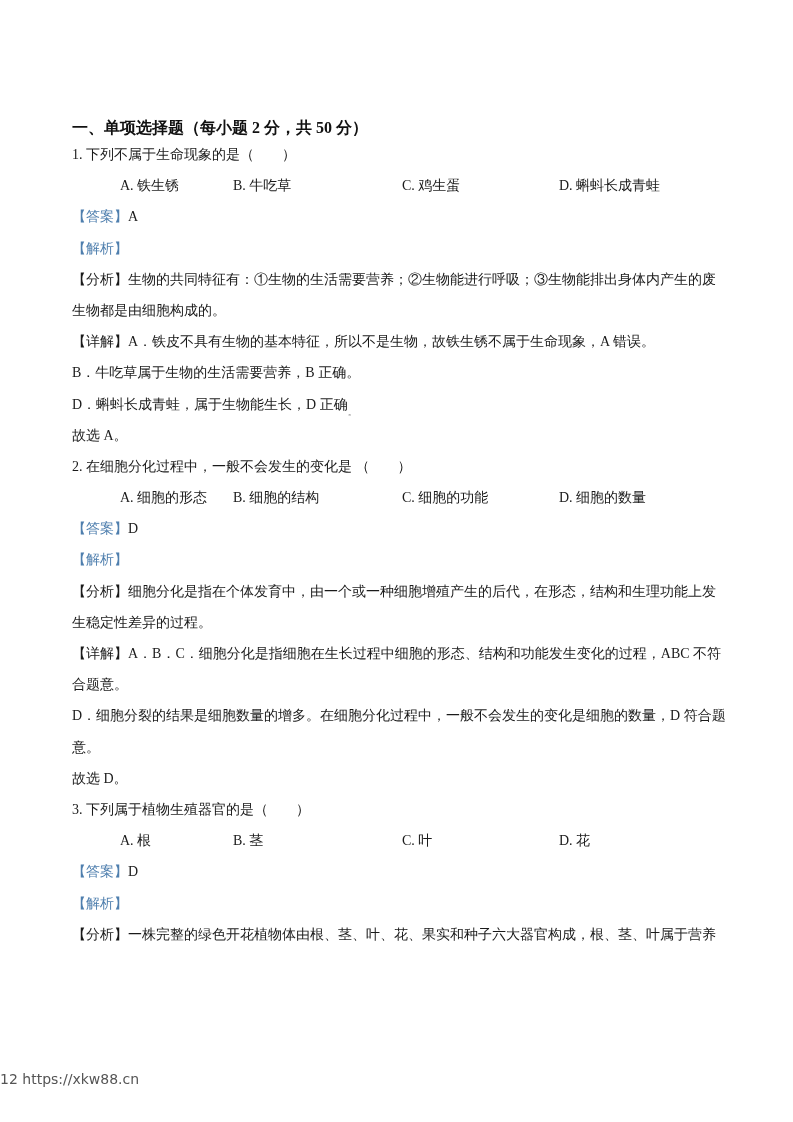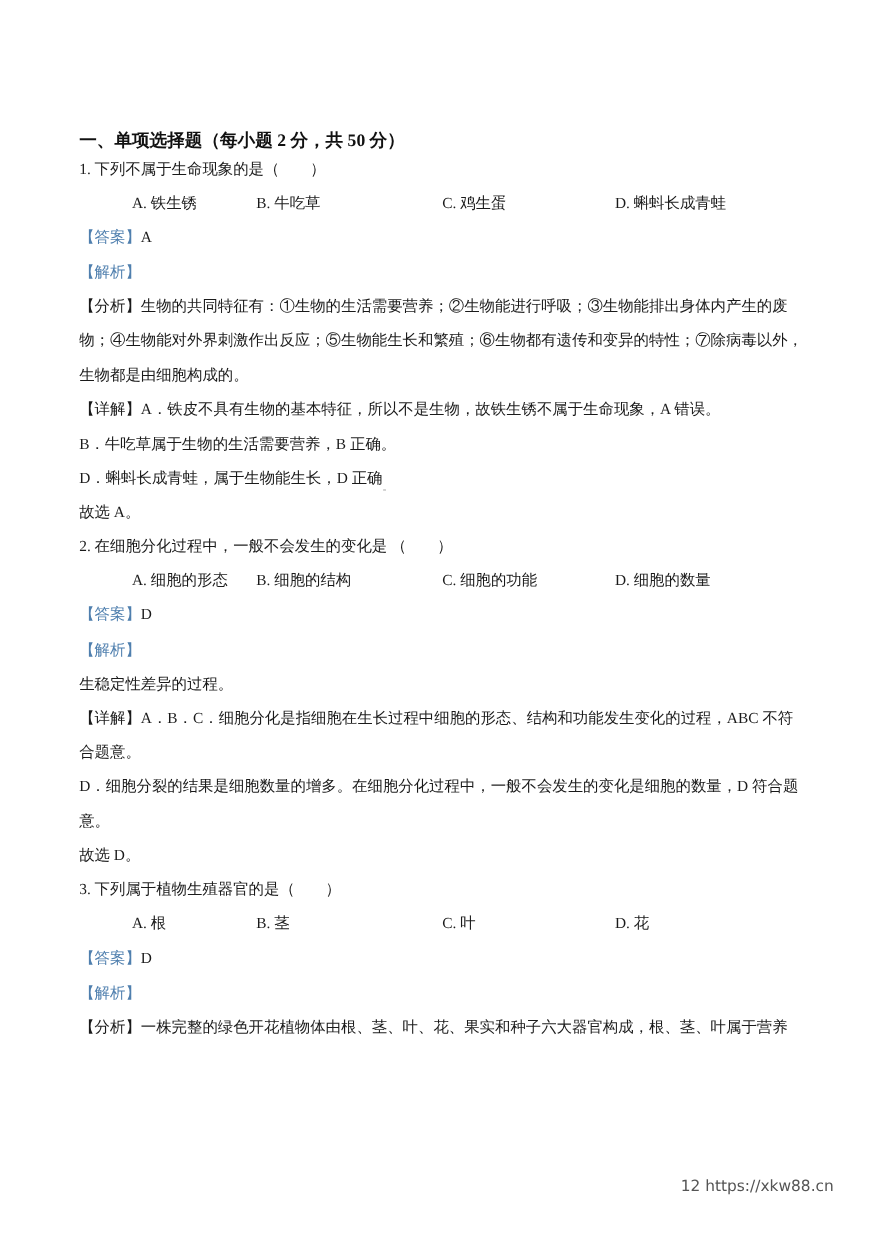--- a/index.html
+++ b/index.html
@@ -73,21 +73,21 @@
       color: #4f7fae;
     }
     .bracket-tag {
       color: #1a1a1a;
     }
     .footer {
       position: absolute;
       top: 1071px;
       left: 0;
       width: 758px;
-      text-align: right;
+      text-align: left;
       font-family: "DejaVu Sans", "Liberation Sans", sans-serif;
       font-size: 14px;
       color: #555;
     }
     .tiny-mark {
       font-size: 9px;
       vertical-align: -6px;
       color: #777;
     }
   </style>
@@ -110,21 +110,20 @@
     </div>
     <div class="line">
       <span class="label-blue">【答案】</span><span>A</span>
     </div>
     <div class="line">
       <span class="label-blue">【解析】</span>
     </div>
     <div class="line">
       <span class="bracket-tag">【分析】</span><span>生物的共同特征有：①生物的生活需要营养；②生物能进行呼吸；③生物能排出身体内产生的废</span>
     </div>
-    <div class="line">物；④生物能对外界刺激作出反应；⑤生物能生长和繁殖；⑥生物都有遗传和变异的特性；⑦除病毒以外，</div>
     <div class="line">生物都是由细胞构成的。</div>
     <div class="line">
       <span class="bracket-tag">【详解】</span><span>A．铁皮不具有生物的基本特征，所以不是生物，故铁生锈不属于生命现象，A 错误。</span>
     </div>
     <div class="line">B．牛吃草属于生物的生活需要营养，B 正确。</div>
     <div class="line">
       <span>D．蝌蚪长成青蛙，属于生物能生长，D 正确</span><span class="tiny-mark">。</span>
     </div>
     <div class="line">故选 A。</div>
 
@@ -133,20 +132,23 @@
       <span class="opt o0">A. 细胞的形态</span>
       <span class="opt o1">B. 细胞的结构</span>
       <span class="opt o2">C. 细胞的功能</span>
       <span class="opt o3">D. 细胞的数量</span>
     </div>
     <div class="line">
       <span class="label-blue">【答案】</span><span>D</span>
     </div>
     <div class="line">
       <span class="label-blue">【解析】</span>
+    </div>
+    <div class="line">
+      <span class="bracket-tag">【分析】</span><span>细胞分化是指在个体发育中，由一个或一种细胞增殖产生的后代，在形态，结构和生理功能上发</span>
     </div>
     <div class="line">生稳定性差异的过程。</div>
     <div class="line">
       <span class="bracket-tag">【详解】</span><span>A．B．C．细胞分化是指细胞在生长过程中细胞的形态、结构和功能发生变化的过程，ABC 不符</span>
     </div>
     <div class="line">合题意。</div>
     <div class="line">D．细胞分裂的结果是细胞数量的增多。在细胞分化过程中，一般不会发生的变化是细胞的数量，D 符合题</div>
     <div class="line">意。</div>
     <div class="line">故选 D。</div>
 

